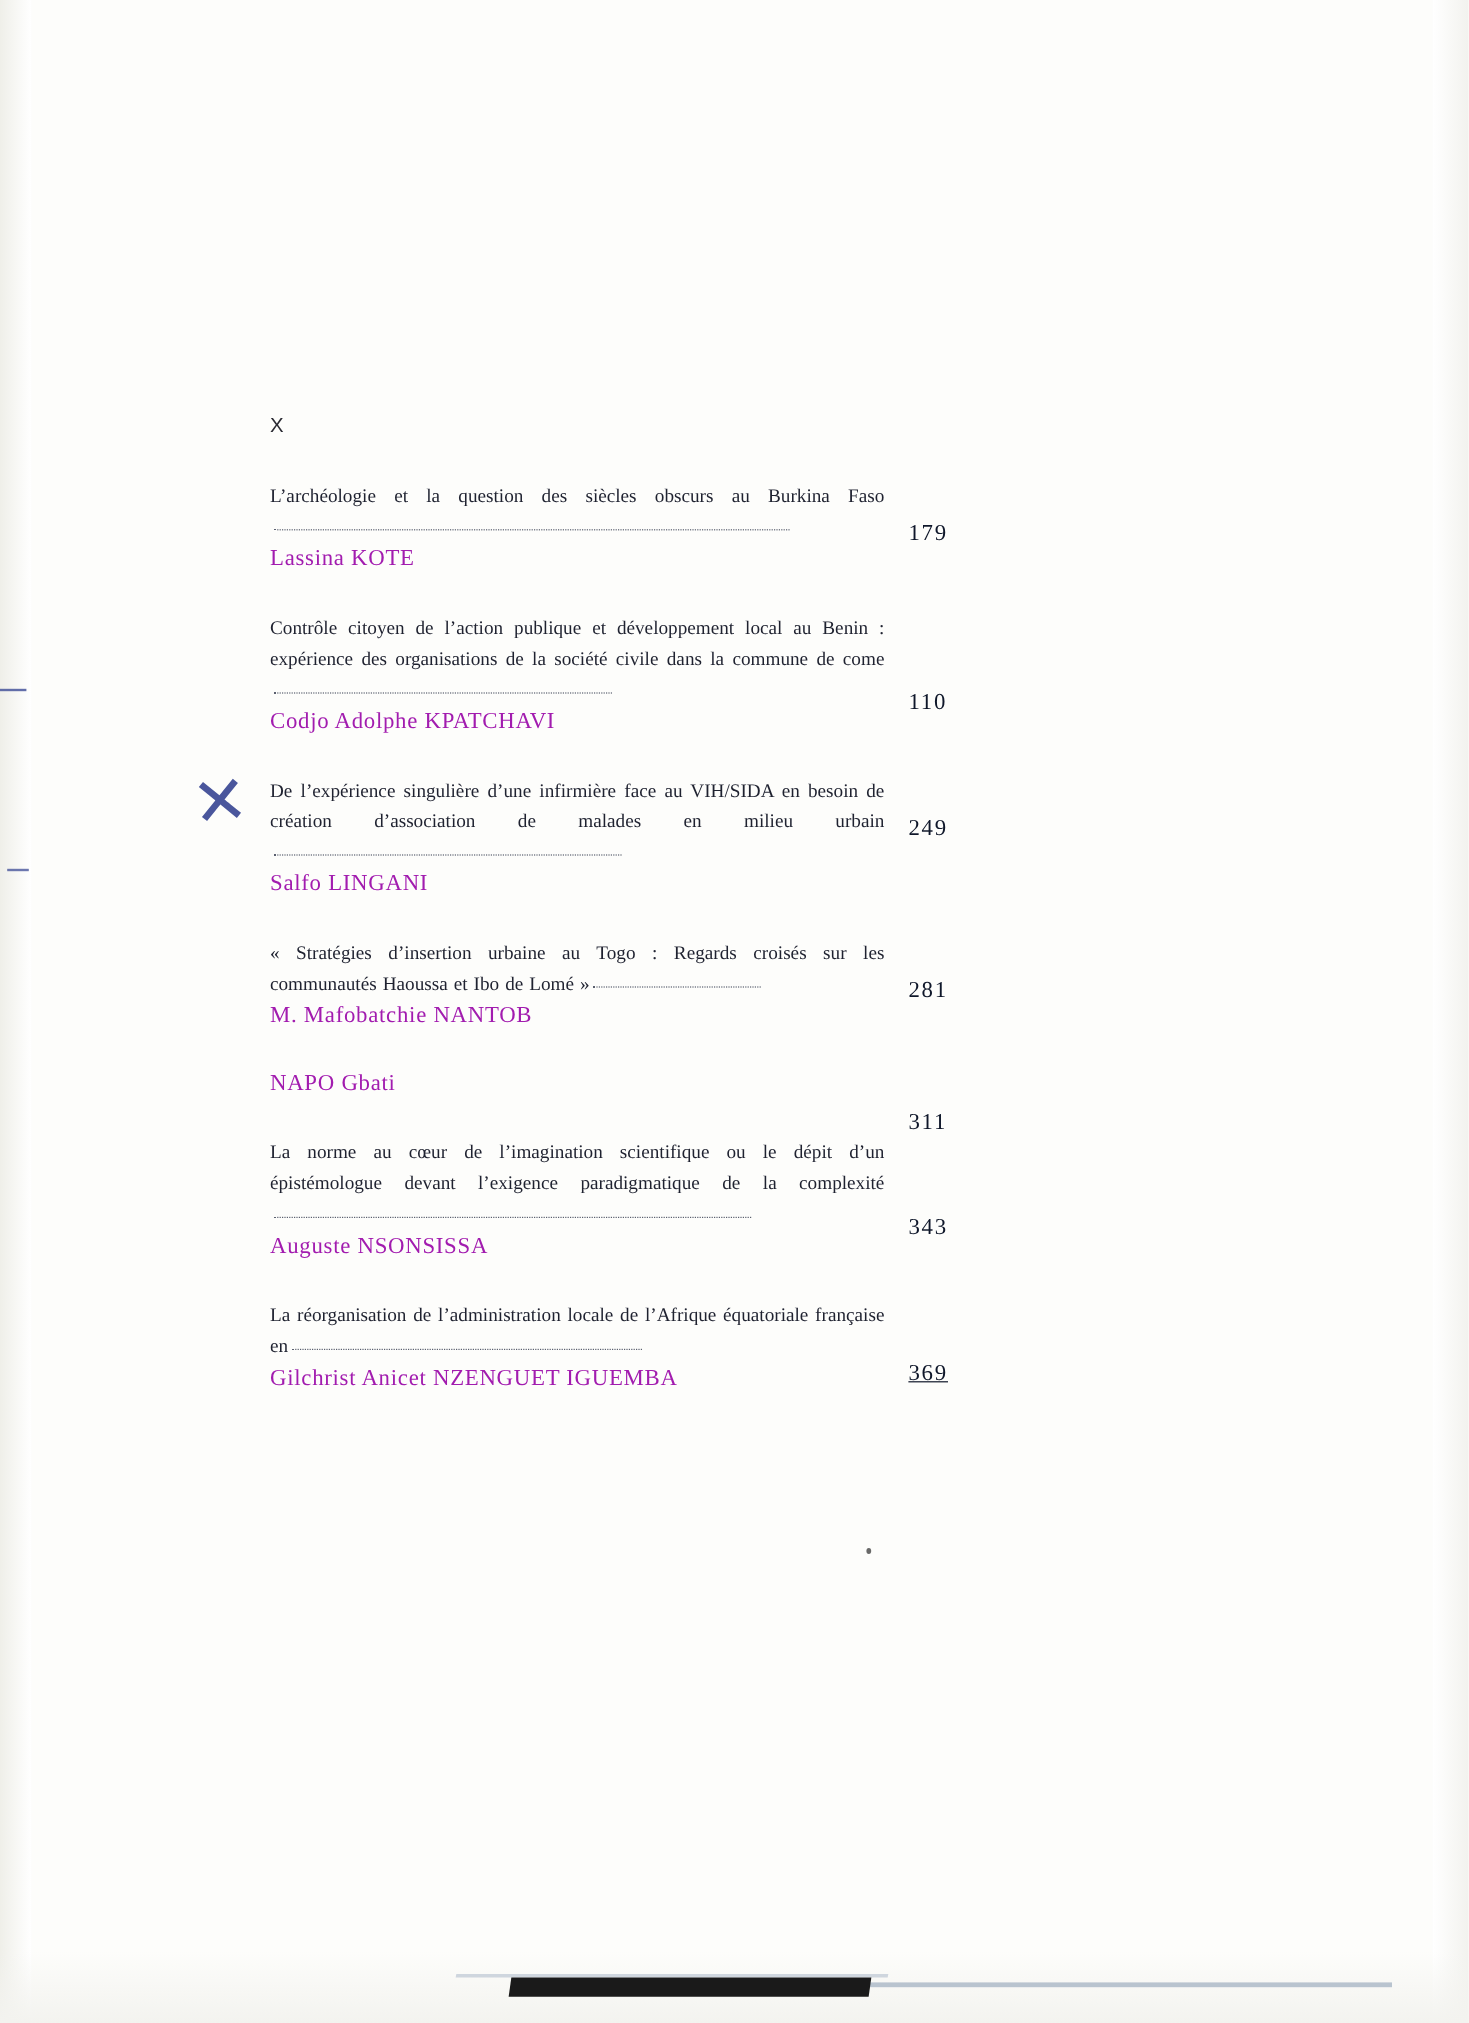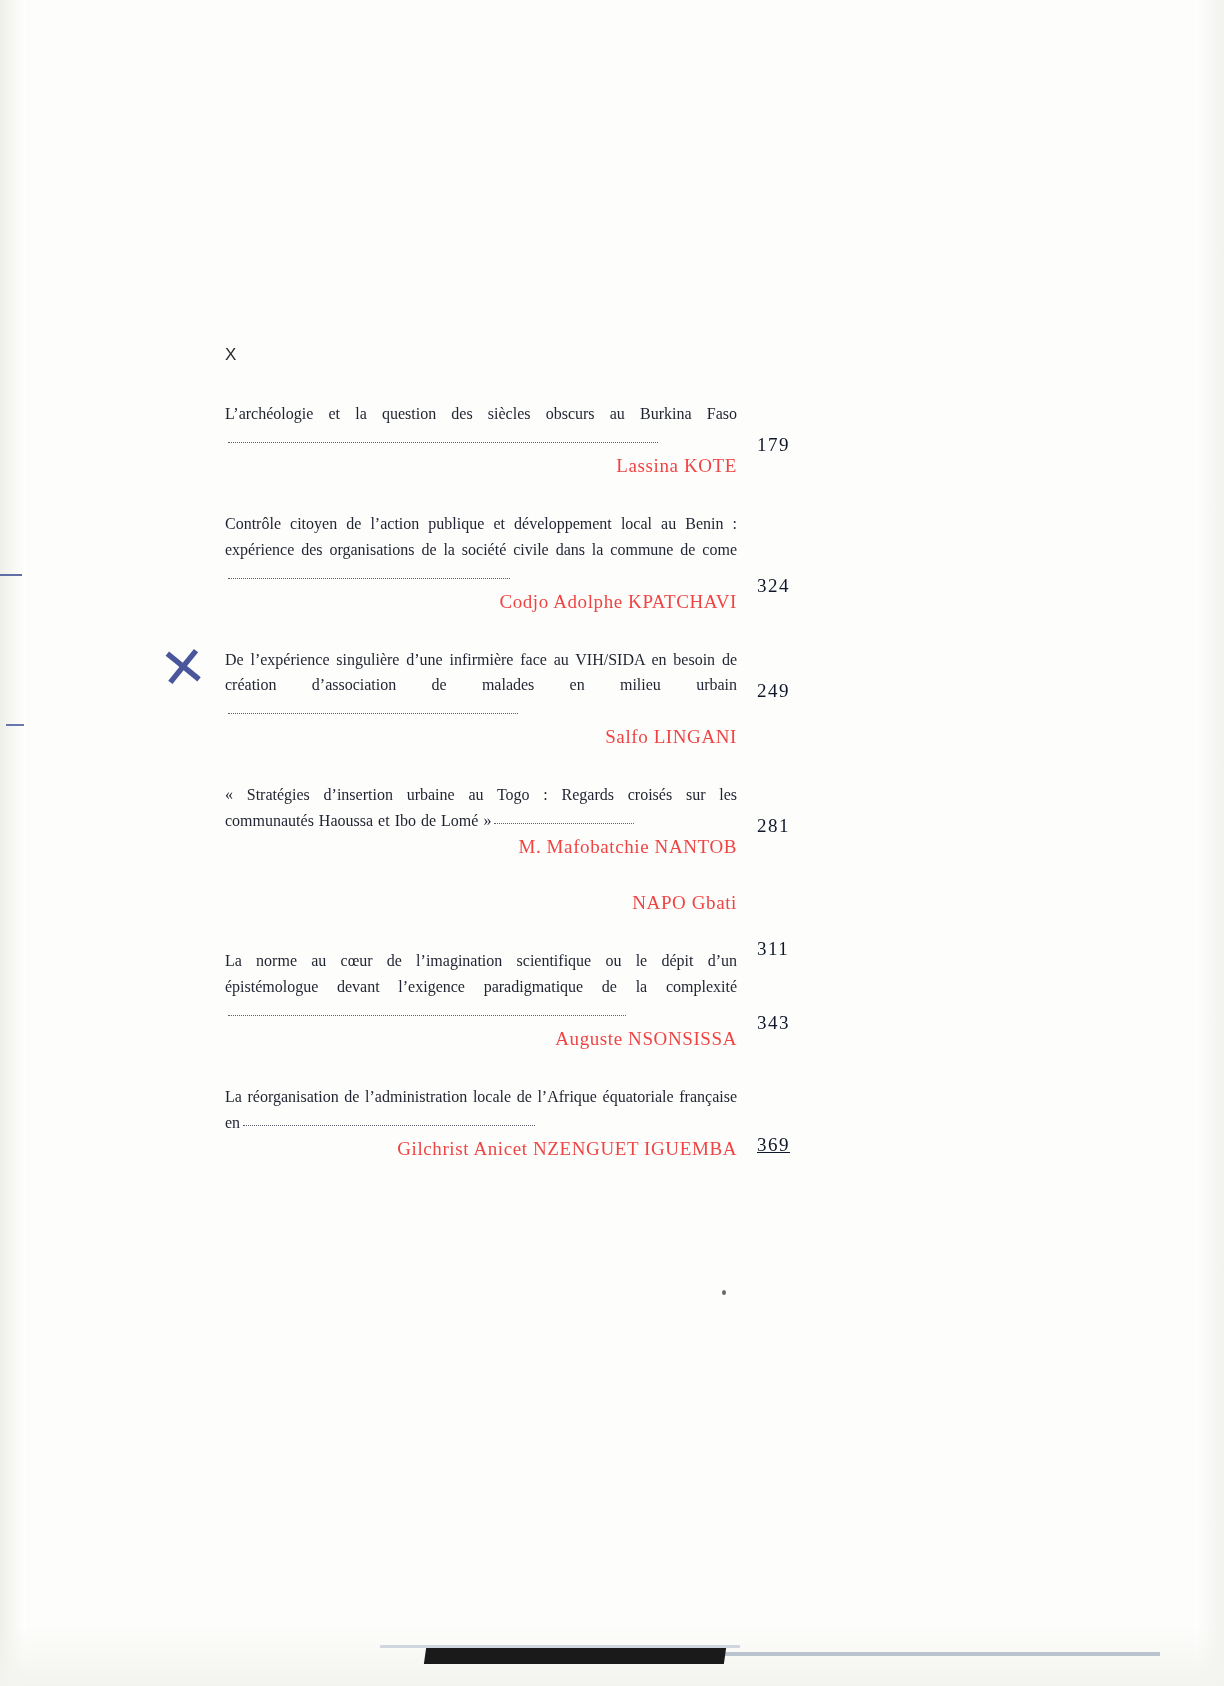--- a/index.html
+++ b/index.html
@@ -94,22 +94,22 @@
   }
   .entry-title .leader {
     display: inline-block;
     border-bottom: 1.5px dotted #5a5f6e;
     vertical-align: 2px;
     height: 9px;
     margin-left: 3px;
   }
   .entry-author {
     font-size: 19px;
-    color: #ef4444;
-    text-align: right;
+    color: #a21caf;
+    text-align: left;
     width: 512px;
     margin-top: 2px;
     letter-spacing: 0.6px;
   }
   .entry-page {
     position: absolute;
     left: 532px;
     font-size: 19px;
     color: #0f172a;
     letter-spacing: 1.5px;
@@ -179,42 +179,42 @@
         <span>L’archéologie et la question des siècles obscurs au Burkina Faso</span><span class="leader" style="width:430px"></span>
       </div>
       <div class="entry-page" style="top:33px;">179</div>
       <div class="entry-author">Lassina KOTE</div>
     </div>
 
     <div class="entry">
       <div class="entry-title">
         <span>Contrôle citoyen de l’action publique et développement local au Benin : expérience des organisations de la société civile dans la commune de come</span><span class="leader" style="width:282px"></span>
       </div>
-      <div class="entry-page" style="top:64px;">324</div>
+      <div class="entry-page" style="top:64px;">110</div>
       <div class="entry-author">Codjo Adolphe KPATCHAVI</div>
     </div>
 
     <div class="entry">
       <div class="entry-title">
         <span>De l’expérience singulière d’une infirmière face au VIH/SIDA en besoin de création d’association de malades en milieu urbain</span><span class="leader" style="width:290px"></span>
       </div>
       <div class="entry-page" style="top:33px;">249</div>
       <div class="entry-author">Salfo LINGANI</div>
     </div>
 
     <div class="entry">
       <div class="entry-title">
         <span>« Stratégies d’insertion urbaine au Togo : Regards croisés sur les communautés Haoussa et Ibo de Lomé »</span><span class="leader" style="width:140px"></span>
       </div>
       <div class="entry-page" style="top:33px;">281</div>
       <div class="entry-author">M. Mafobatchie NANTOB</div>
     </div>
 
     <div class="entry">
-      <div class="entry-page" style="top:46px;">311</div>
+      <div class="entry-page" style="top:33px;">311</div>
       <div class="entry-author">NAPO Gbati</div>
     </div>
 
     <div class="entry">
       <div class="entry-title">
         <span>La norme au cœur de l’imagination scientifique  ou le dépit d’un épistémologue devant l’exigence paradigmatique de la complexité</span><span class="leader" style="width:398px"></span>
       </div>
       <div class="entry-page" style="top:64px;">343</div>
       <div class="entry-author">Auguste NSONSISSA</div>
     </div>

